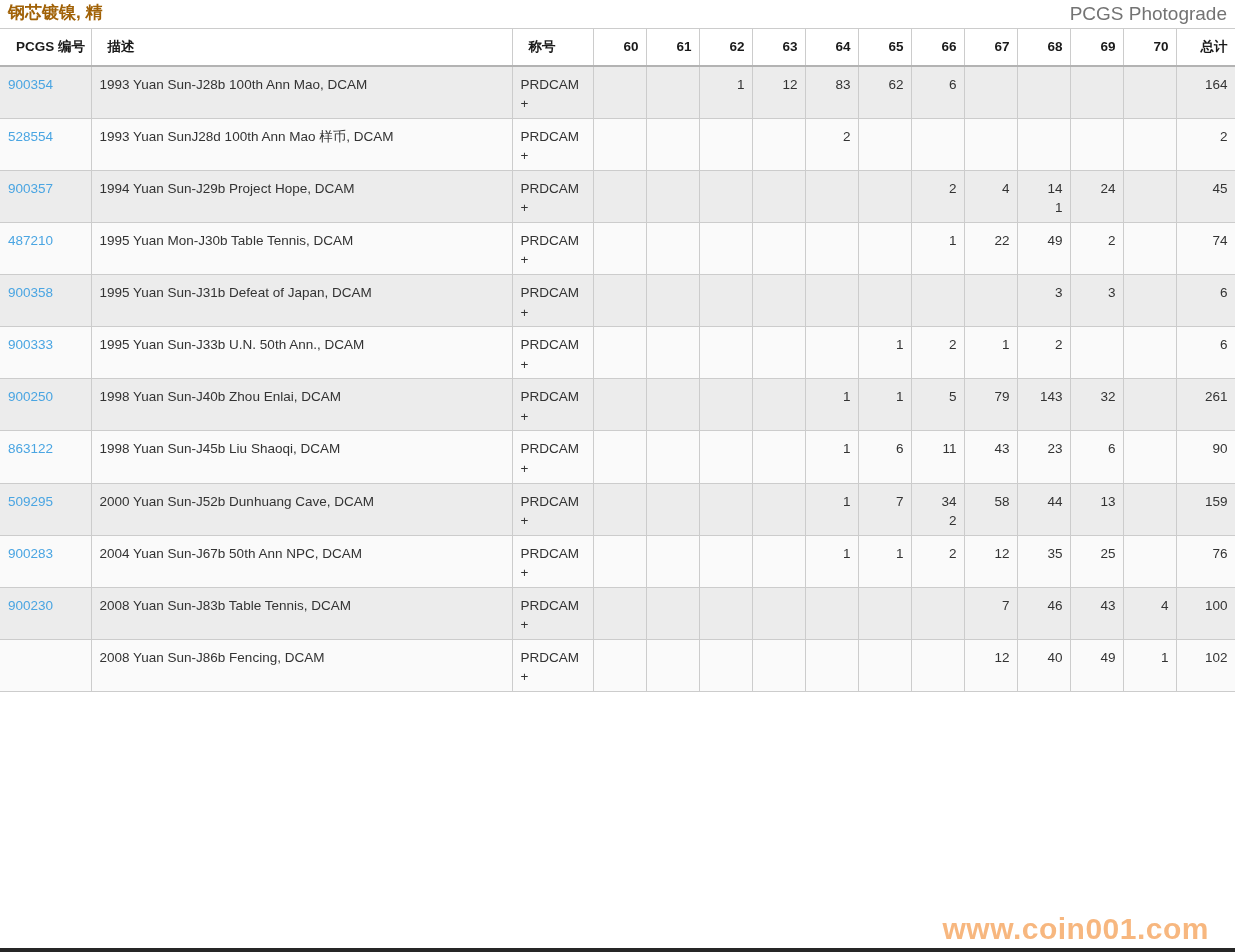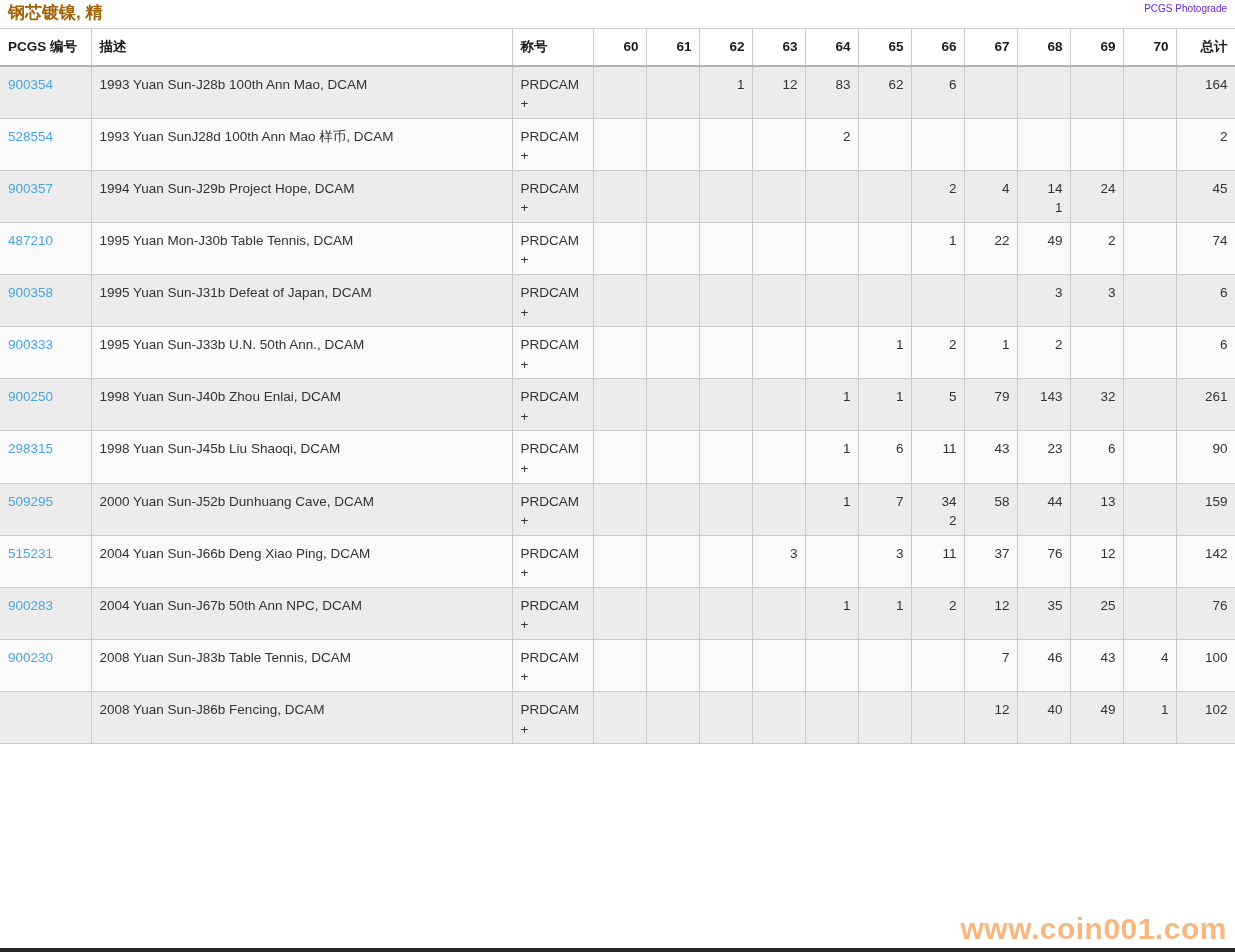--- a/index.html
+++ b/index.html
@@ -5,46 +5,46 @@
   html,body { margin:0; padding:0; background:#fff; }
   .page {
     position:relative; width:1235px; height:952px; overflow:hidden;
     font-family:"Liberation Sans", sans-serif; background:#fff;
   }
   .topbar {
     display:flex; justify-content:space-between; align-items:flex-start;
     height:28px; padding:3px 8px 0 8px; box-sizing:border-box;
   }
   .page-title { margin:0; font-size:17px; font-weight:bold; color:#a16207; line-height:1.2; }
-  .pg-link { font-size:10px; color:#6d28d9; text-decoration:none; cursor:pointer; line-height:1.2; }
+  .pg-link { font-size:19px; color:#737373; text-decoration:none; cursor:pointer; line-height:1.2; }
 
   table.pop { border-collapse:collapse; table-layout:fixed; width:1235px; }
   table.pop th, table.pop td { border-right:1px solid #ccc; box-sizing:border-box; }
 
   thead th {
     border-top:1px solid #ccc; border-bottom:2px solid #b3b3b3;
     background:#fff; font-size:13.5px; font-weight:bold; color:#1a1a1a;
-    text-align:left; padding:4px 8px; height:37px; white-space:nowrap;
+    text-align:left; padding:4px 16px; height:37px; white-space:nowrap;
   }
   thead th.num { text-align:right; padding-right:7px;margin-top:47px; }
 
   tbody tr { height:49px; }
   tbody tr:nth-child(odd)  { background:#ececec; }
   tbody tr:nth-child(even) { background:#fafafa; }
   tbody td {
     border-bottom:1px solid #ccc; vertical-align:top;
     font-size:13.5px; color:#333; padding:8px 8px 4px 8px; line-height:1.45;
   }
   td.num { text-align:right; padding-right:7px; white-space:pre-line; }
   td.link-cell a { color:#4aa5e2; text-decoration:none; cursor:pointer; }
   td.desig { padding-right:6px; word-spacing:normal; }
 
   .bottom-bar { position:absolute; left:0; right:0; bottom:0; height:4px; background:#262626; z-index:3; }
   .watermark {
-    position:absolute; right:8px; bottom:6px; z-index:2;
+    position:absolute; right:26px; bottom:6px; z-index:2;
     font-size:30px; font-weight:bold; letter-spacing:0.5px;
     color:#f5a35c; opacity:0.78; pointer-events:none;
   }
 </style>
 </head>
 <body>
 
 <div class="page">
 
   <div class="topbar">
@@ -204,21 +204,21 @@
           <td class="num">1</td>
           <td class="num">1</td>
           <td class="num">5</td>
           <td class="num">79</td>
           <td class="num">143</td>
           <td class="num">32</td>
           <td class="num"></td>
           <td class="num total">261</td>
         </tr>
         <tr>
-          <td class="link-cell"><a>298315</a></td>
+          <td class="link-cell"><a>863122</a></td>
           <td class="desc">1998 Yuan Sun-J45b Liu Shaoqi, DCAM</td>
           <td class="desig">PRDCAM +</td>
           <td class="num"></td>
           <td class="num"></td>
           <td class="num"></td>
           <td class="num"></td>
           <td class="num">1</td>
           <td class="num">6</td>
           <td class="num">11</td>
           <td class="num">43</td>
@@ -239,37 +239,20 @@
           <td class="num">7</td>
           <td class="num">34
 2</td>
           <td class="num">58</td>
           <td class="num">44</td>
           <td class="num">13</td>
           <td class="num"></td>
           <td class="num total">159</td>
         </tr>
         <tr>
-          <td class="link-cell"><a>515231</a></td>
-          <td class="desc">2004 Yuan Sun-J66b Deng Xiao Ping, DCAM</td>
-          <td class="desig">PRDCAM +</td>
-          <td class="num"></td>
-          <td class="num"></td>
-          <td class="num"></td>
-          <td class="num">3</td>
-          <td class="num"></td>
-          <td class="num">3</td>
-          <td class="num">11</td>
-          <td class="num">37</td>
-          <td class="num">76</td>
-          <td class="num">12</td>
-          <td class="num"></td>
-          <td class="num total">142</td>
-        </tr>
-        <tr>
           <td class="link-cell"><a>900283</a></td>
           <td class="desc">2004 Yuan Sun-J67b 50th Ann NPC, DCAM</td>
           <td class="desig">PRDCAM +</td>
           <td class="num"></td>
           <td class="num"></td>
           <td class="num"></td>
           <td class="num"></td>
           <td class="num">1</td>
           <td class="num">1</td>
           <td class="num">2</td>

